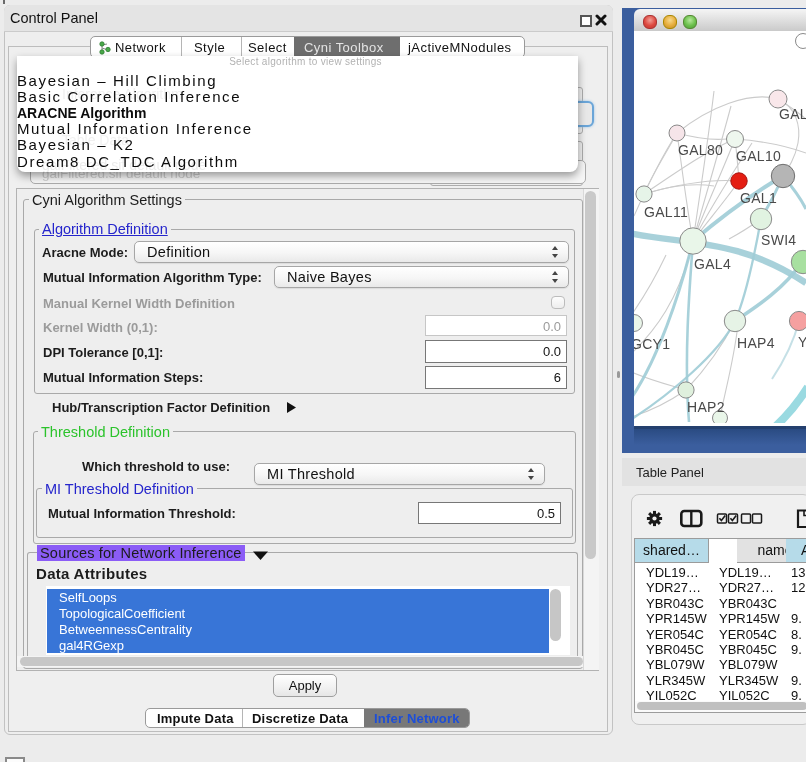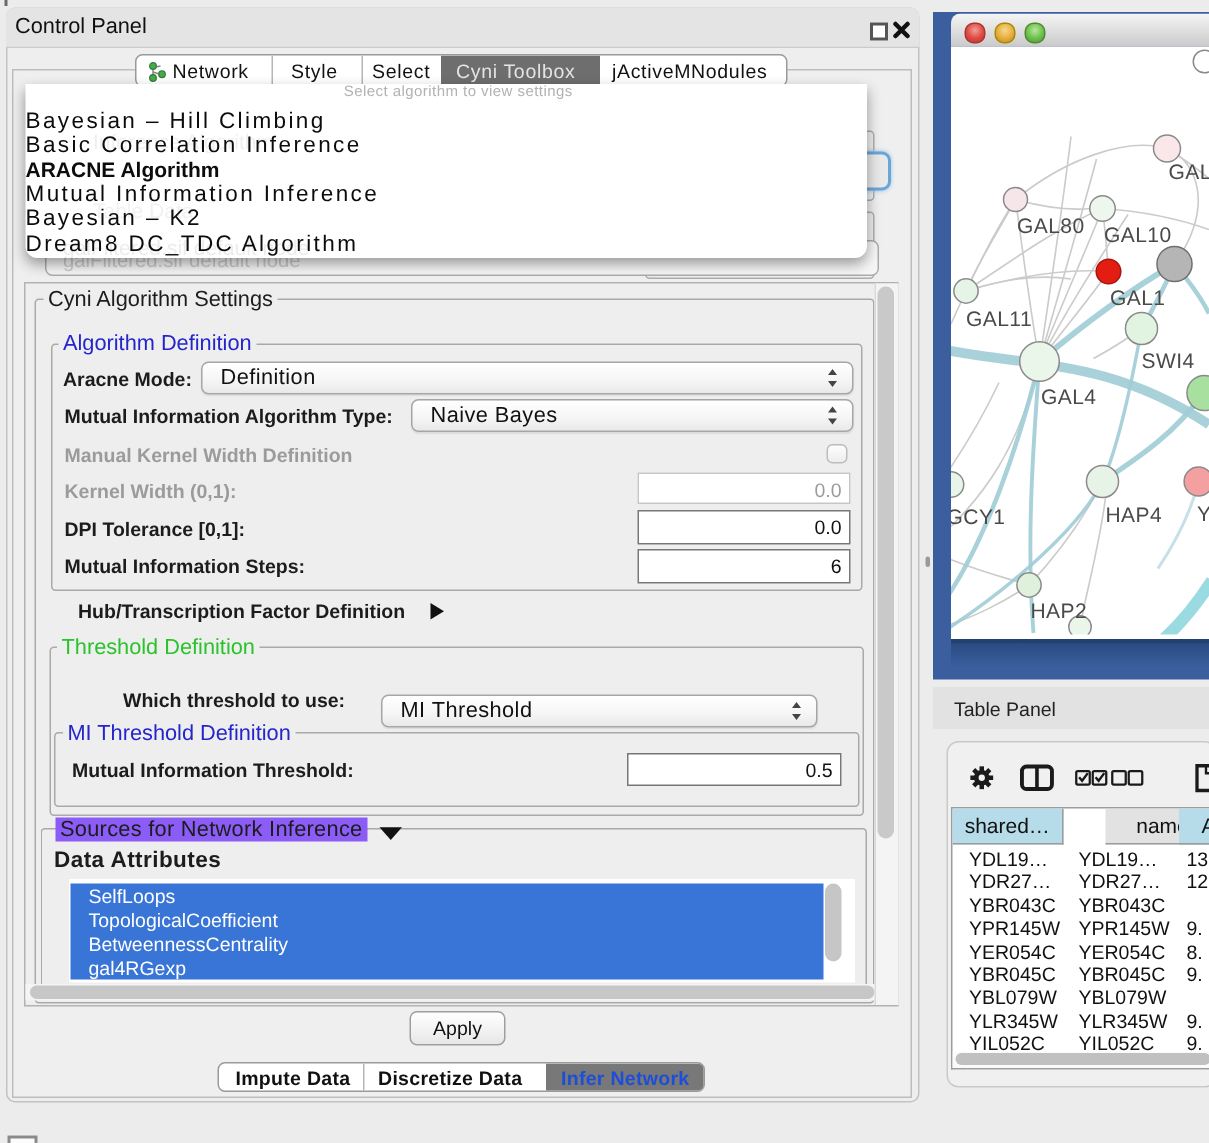--- a/index.html
+++ b/index.html
@@ -64,21 +64,21 @@
   background:#f6f6f6;box-sizing:border-box;"></div>
 <div class="abs" style="left:42px;top:166px;font-size:13.5px;color:#cccccc;">galFiltered.sif default node</div>
 
 <div class="abs" style="left:16px;top:188px;width:583px;height:483px;border:1px solid #b2b2b2;
   box-sizing:border-box;background:#eeeeee;"></div>
 
 <div class="grp" style="left:23px;top:199px;width:558px;height:468px;border-radius:3px;"></div>
 <div class="abs" style="left:29px;top:192px;background:#eeeeee;padding:0 3px;font-size:14.5px;color:#1c1c1c;">Cyni Algorithm Settings</div>
 
 <div class="grp" style="left:34px;top:229px;width:539px;height:163px;"></div>
-<div class="gl" style="left:5px;top:221px;color:#2525cc;position:absolute;left:39px;background:#eeeeee;padding:0 3px;font-size:14.5px;">Algorithm Definition</div>
+<div class="gl" style="left:5px;top:221px;color:#2525cc;position:absolute;left:39px;background:#eeeeee;padding:0 3px;font-size:14.5px;text-decoration:underline;">Algorithm Definition</div>
 
 <div class="lbl abs" style="left:42px;top:245px;">Aracne Mode:</div>
 <div class="combo" style="left:134px;top:241px;width:433px;height:20px;">
   <div class="ct">Definition</div>
   <svg class="arrows" width="10" height="20" viewBox="0 0 10 20">
     <path d="M5 4 L8 8 L2 8 Z" fill="#444"></path>
         <path d="M5 16 L8 12 L2 12 Z" fill="#444"></path>
       </svg>
 </div>
 

